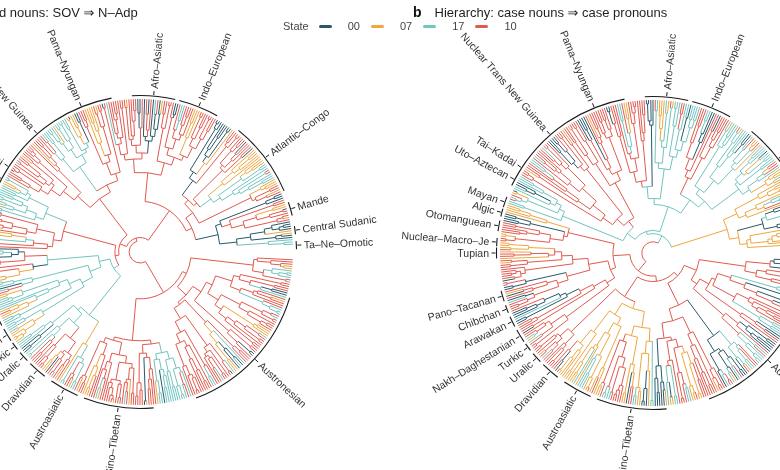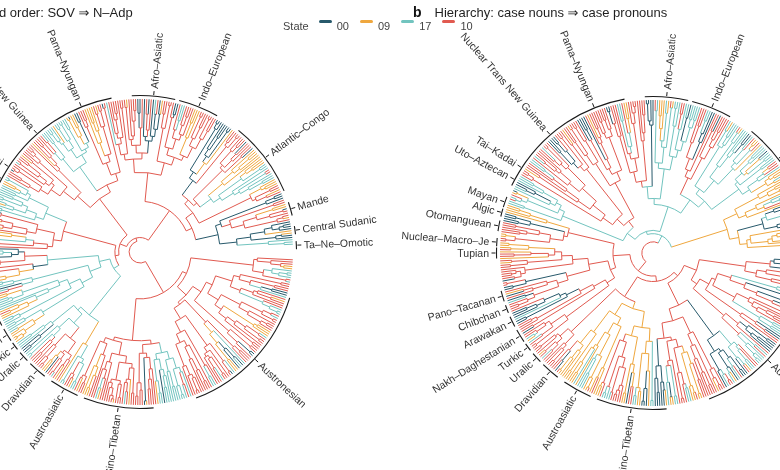--- a/index.html
+++ b/index.html
@@ -8,42 +8,42 @@
     background:#ffffff;font-family:"Liberation Sans",sans-serif;
   }
   .panel-title{position:absolute;font-size:13px;color:#1f1f1f;white-space:nowrap}
   #title-a{left:-1px;top:5px}
   #title-b{left:413px;top:4px}
   .panel-letter{font-weight:700;font-size:14px;margin-right:13px;color:#111}
   .legend{
     position:absolute;left:283px;top:20px;display:flex;align-items:center;
     gap:10px;font-size:11px;color:#444;white-space:nowrap;
   }
-  .leg-item{display:flex;align-items:flex-start;gap:5px}
+  .leg-item{display:flex;align-items:center;gap:16px}
   .leg-swatch{width:13px;height:3px;border-radius:2px;display:inline-block}
   #figure-canvas{position:absolute;left:0;top:0}
   svg text{fill:#333}
 </style>
 </head>
 <body>
 
 <div class="panel-title" id="title-a">
-  <span>d order: SOV ⇒ N–Adp</span>
+  <span>d nouns: SOV ⇒ N–Adp</span>
 </div>
 
 <div class="legend">
   <span>State</span>
   <span id="legend-items" style="display:flex;gap:11px">
       <span class="leg-item">
         <span class="leg-swatch" style="background: rgb(39, 89, 107);"></span>
         <span>00</span>
       </span>
       <span class="leg-item">
         <span class="leg-swatch" style="background: rgb(239, 167, 62);"></span>
-        <span>09</span>
+        <span>07</span>
       </span>
       <span class="leg-item">
         <span class="leg-swatch" style="background: rgb(114, 196, 191);"></span>
         <span>17</span>
       </span>
       <span class="leg-item">
         <span class="leg-swatch" style="background: rgb(225, 90, 80);"></span>
         <span>10</span>
       </span>
     </span>

